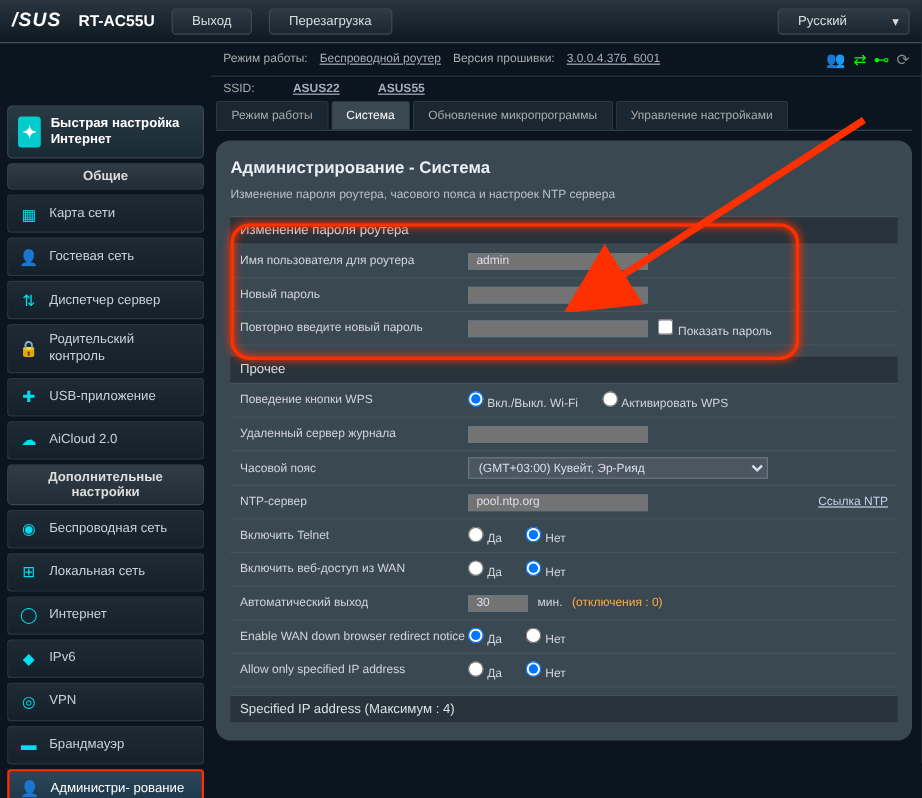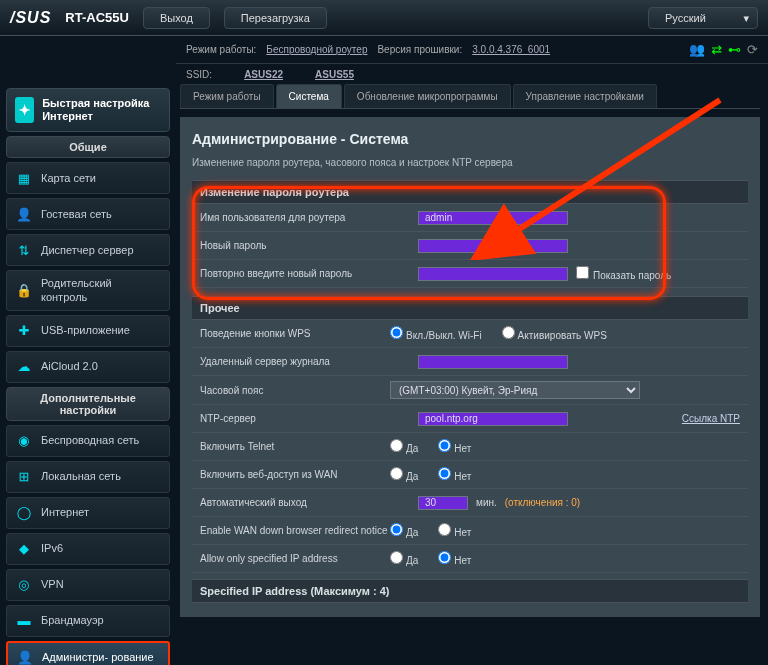--- a/index.html
+++ b/index.html
@@ -27,30 +27,30 @@
   color:#ddd; font-size:11px; font-weight:bold; text-align:center; padding:4px;}
 .navitem{display:flex; align-items:center; gap:8px; padding:6px 8px; background:linear-gradient(#1e2a34,#14202a);
   border:1px solid #2a3640; border-radius:3px; color:#c8d0d8; font-size:11px; line-height:1.2; cursor:pointer;}
 .navitem.active{background:linear-gradient(#2a4658,#1a3648); border:2px solid #ff3000; color:#fff;}
 .navicon{width:18px;height:18px;display:flex;align-items:center;justify-content:center;color:#0de;font-size:13px;}
 .content{flex:1; padding:0 8px 8px 4px;}
 .tabs{display:flex; gap:2px; border-bottom:1px solid #3a4650; margin-bottom:8px;text-align:right;}
 .tab{padding:6px 12px; background:#1a2630; border:1px solid #2a3640; border-bottom:none;
   border-radius:3px 3px 0 0; color:#aaa; font-size:10px; cursor:pointer;}
 .tab.active{background:#3a4852; color:#fff;}
-.panel{background:#3a4852; border-radius:0; padding:14px 12px;}
+.panel{background:#3a4852; border-radius:12px; padding:14px 12px;}
 h2{color:#e8f0f4; font-size:14px; margin-bottom:10px; font-weight:bold;}
 .subt{color:#b8c0c6; font-size:10px; margin-bottom:12px;}
-.grouphead{background:#28333b; color:#d8e0e4; font-size:11px; font-weight:bold; padding:5px 8px;
+.grouphead{background:#28333b; color:#d8e0e4; font-size:11px; font-weight:normal; padding:5px 8px;
   border-top:1px solid #48535b; border-bottom:1px solid #48535b;}
 .row{display:flex; align-items:center; padding:5px 8px; border-bottom:1px solid #48535b; font-size:10px; color:#d0d6da; min-height:28px;}
 .row .lbl{width:190px; flex-shrink:0;}
 .row .ctl{flex:1; display:flex; align-items:center; gap:8px;}
-input[type=text]{background:#6d28d9; border:1px solid #6a7680; color:#dde; padding:2px 6px;
-  font-size:10px; width:150px; height:14px;margin-left:28px;}
+input[type=text]{background:#737373; border:1px solid #6a7680; color:#dde; padding:2px 6px;
+  font-size:10px; width:150px; height:14px;}
 select{background:#4a5660; border:1px solid #6a7680; color:#dde; padding:1px 4px; font-size:10px; height:18px;}
 input[type=radio]{margin-right:3px;}
 input[type=checkbox]{margin-right:4px;}
 .radiolbl{margin-right:12px;}
 .redglow{position:absolute; border:3px solid #ff3000; border-radius:16px;
   box-shadow:0 0 8px #ff3000, inset 0 0 8px #ff3000; pointer-events:none;}
 .box1{left:192px; top:186px; width:474px; height:114px;}
 .arrow{position:absolute; pointer-events:none;}
 .link{color:#c8d0e8; text-decoration:underline; font-size:10px;}
 .orange{color:#ffaa44;}

